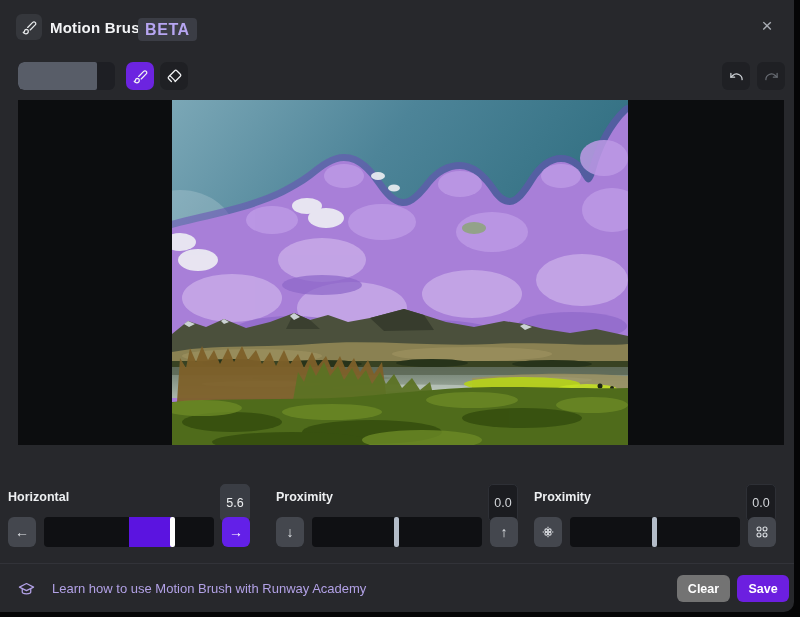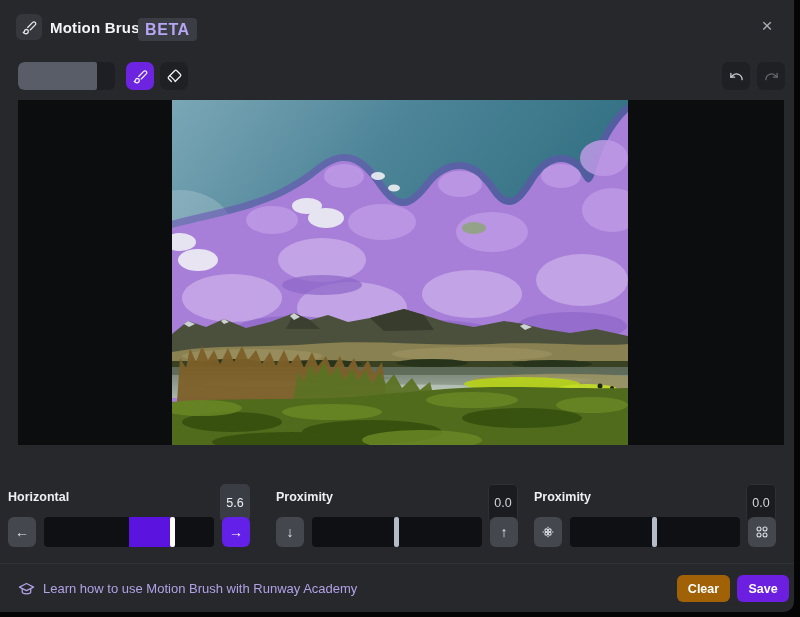--- a/index.html
+++ b/index.html
@@ -40,24 +40,24 @@
   .sbtn.left{left:0;} .sbtn.right{right:0;}
   .sbtn.accent{background:#6320e8;color:#fff;}
   .track{position:absolute;left:36px;top:33px;width:170px;height:30px;border-radius:4px;background:#0f1013;overflow:hidden;}
   .fill{position:absolute;top:0;height:100%;background:#5b14e0;}
   .thumb{position:absolute;top:0;width:5px;height:30px;border-radius:2px;background:#b3bcc8;}
   .thumb.white{background:#ffffff;}
   #ctrl-h{left:8px;} #ctrl-v{left:276px;} #ctrl-p{left:534px;text-decoration:underline;}
 
   
   .divider{position:absolute;left:0;top:563px;width:794px;height:1px;background:#323339;}
-  .learn{position:absolute;left:18px;top:580px;display:flex;align-items:center;gap:8px;color:#b2a1e6;font-size:13px;cursor:pointer;}
+  .learn{position:absolute;left:18px;top:580px;display:flex;align-items:center;gap:17px;color:#b2a1e6;font-size:13px;cursor:pointer;}
   .btn{position:absolute;top:575px;height:27px;border-radius:6px;display:flex;align-items:center;justify-content:center;
        font-size:12.5px;font-weight:700;color:#fff;cursor:pointer;}
-  .clear-btn{left:677px;width:53px;background:#a16207;}
+  .clear-btn{left:677px;width:53px;background:#737373;}
   .save-btn{left:737px;width:52px;background:#6c1fe0;}
 
   svg{display:block;}
 </style>
 </head>
 <body>
 
 <div id="app">
  <div class="dialog">
 

